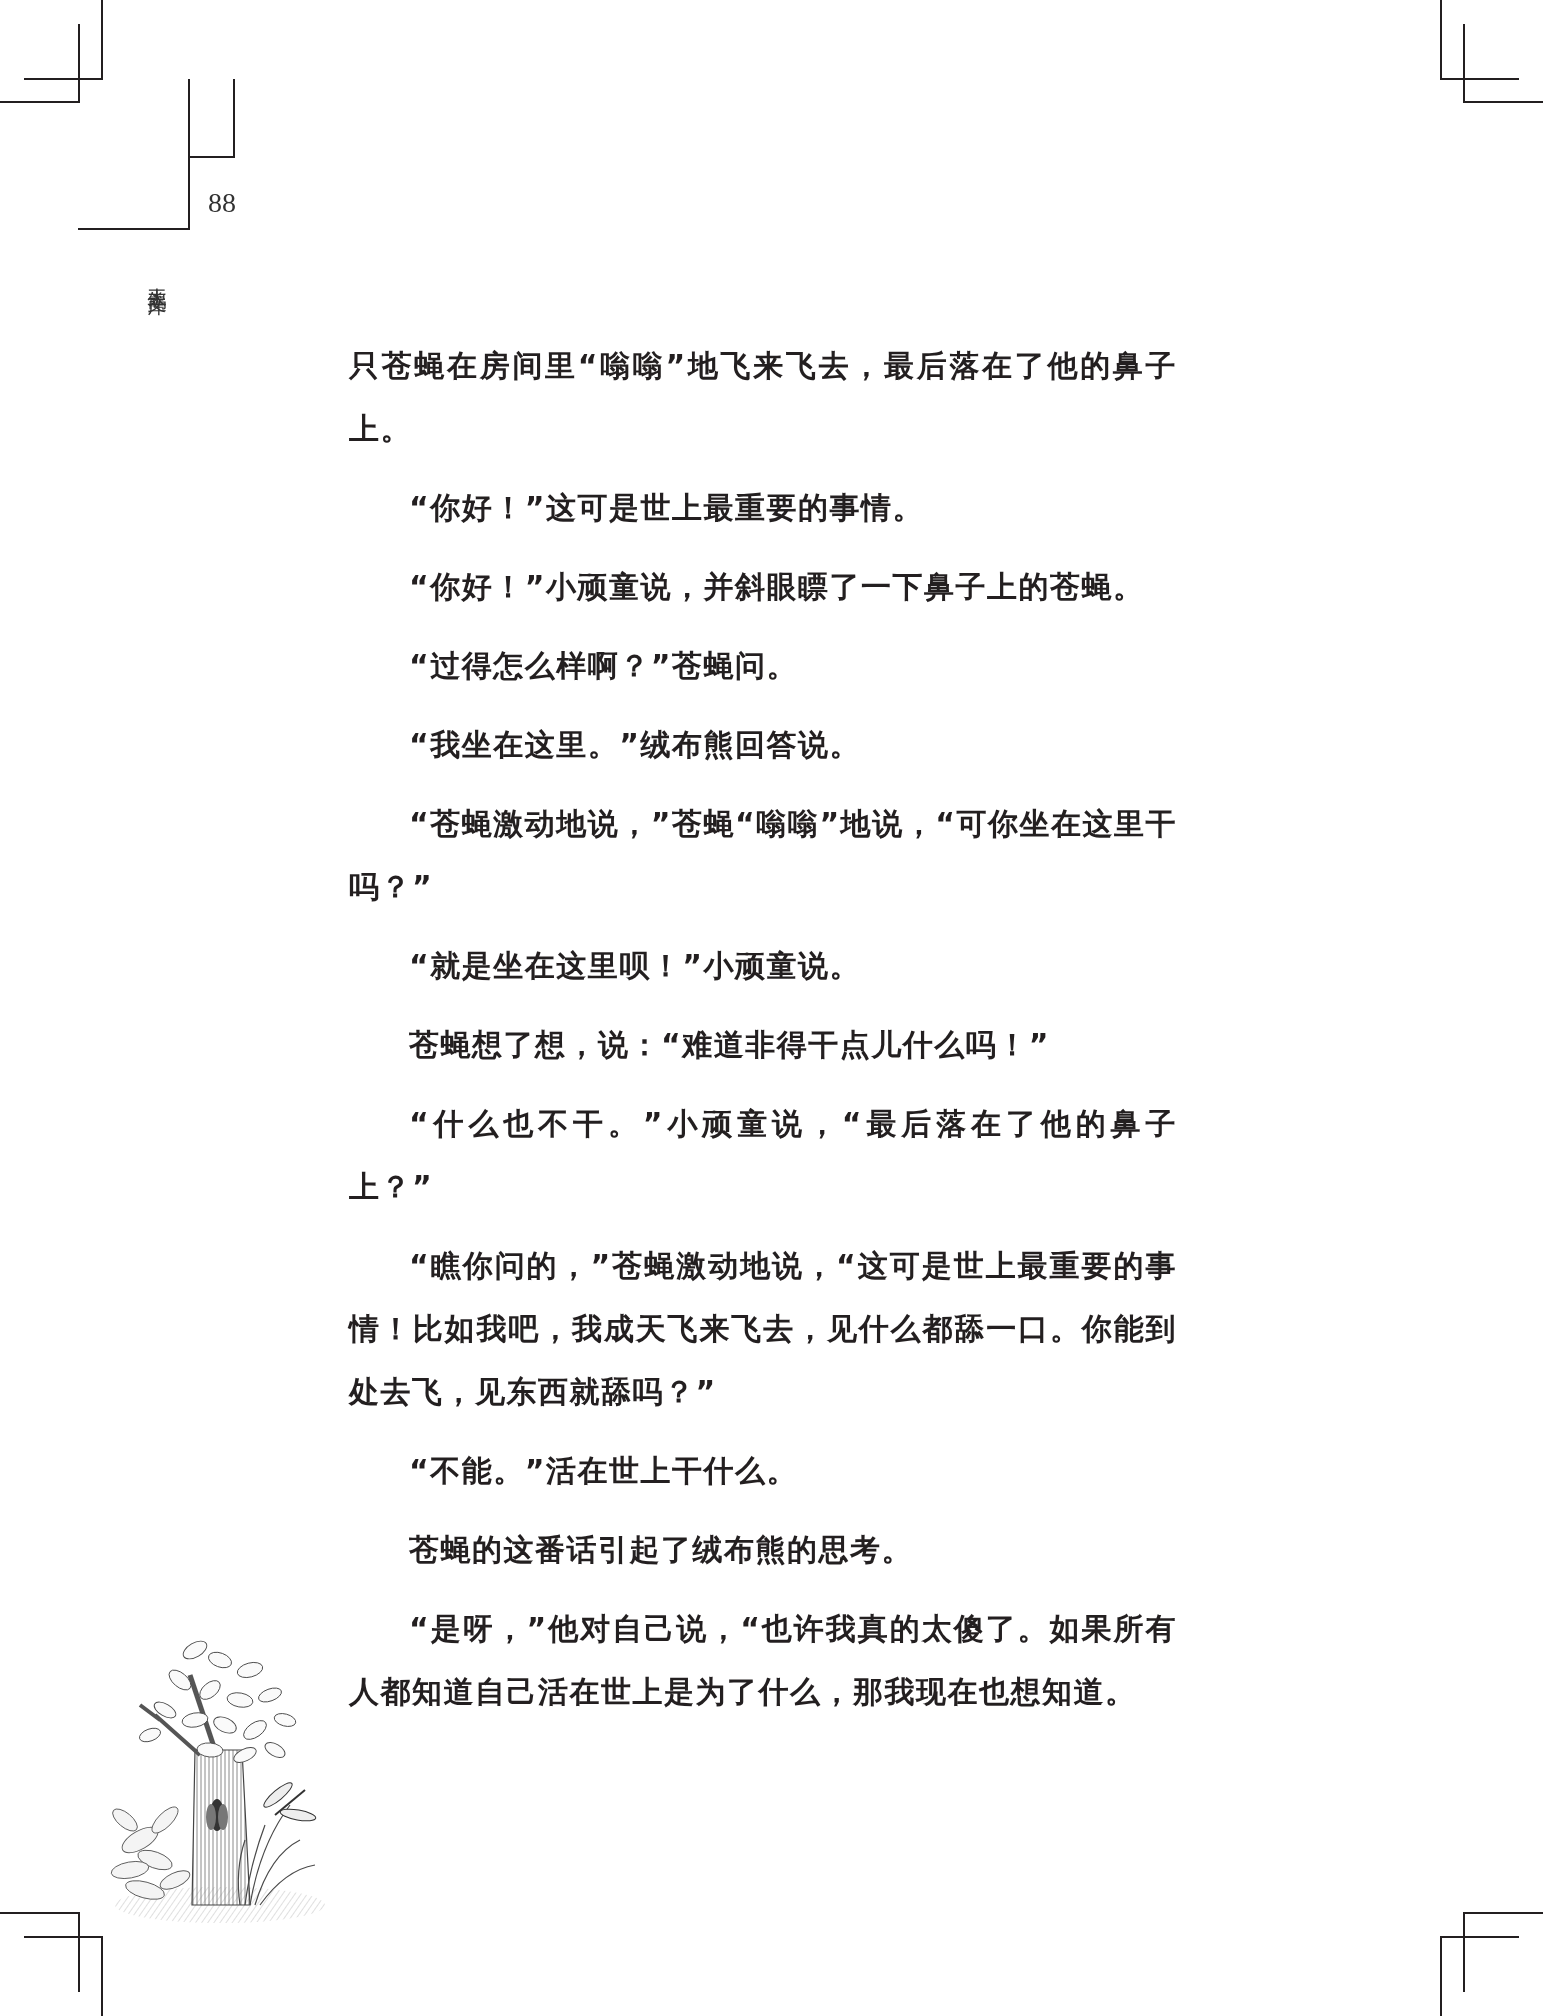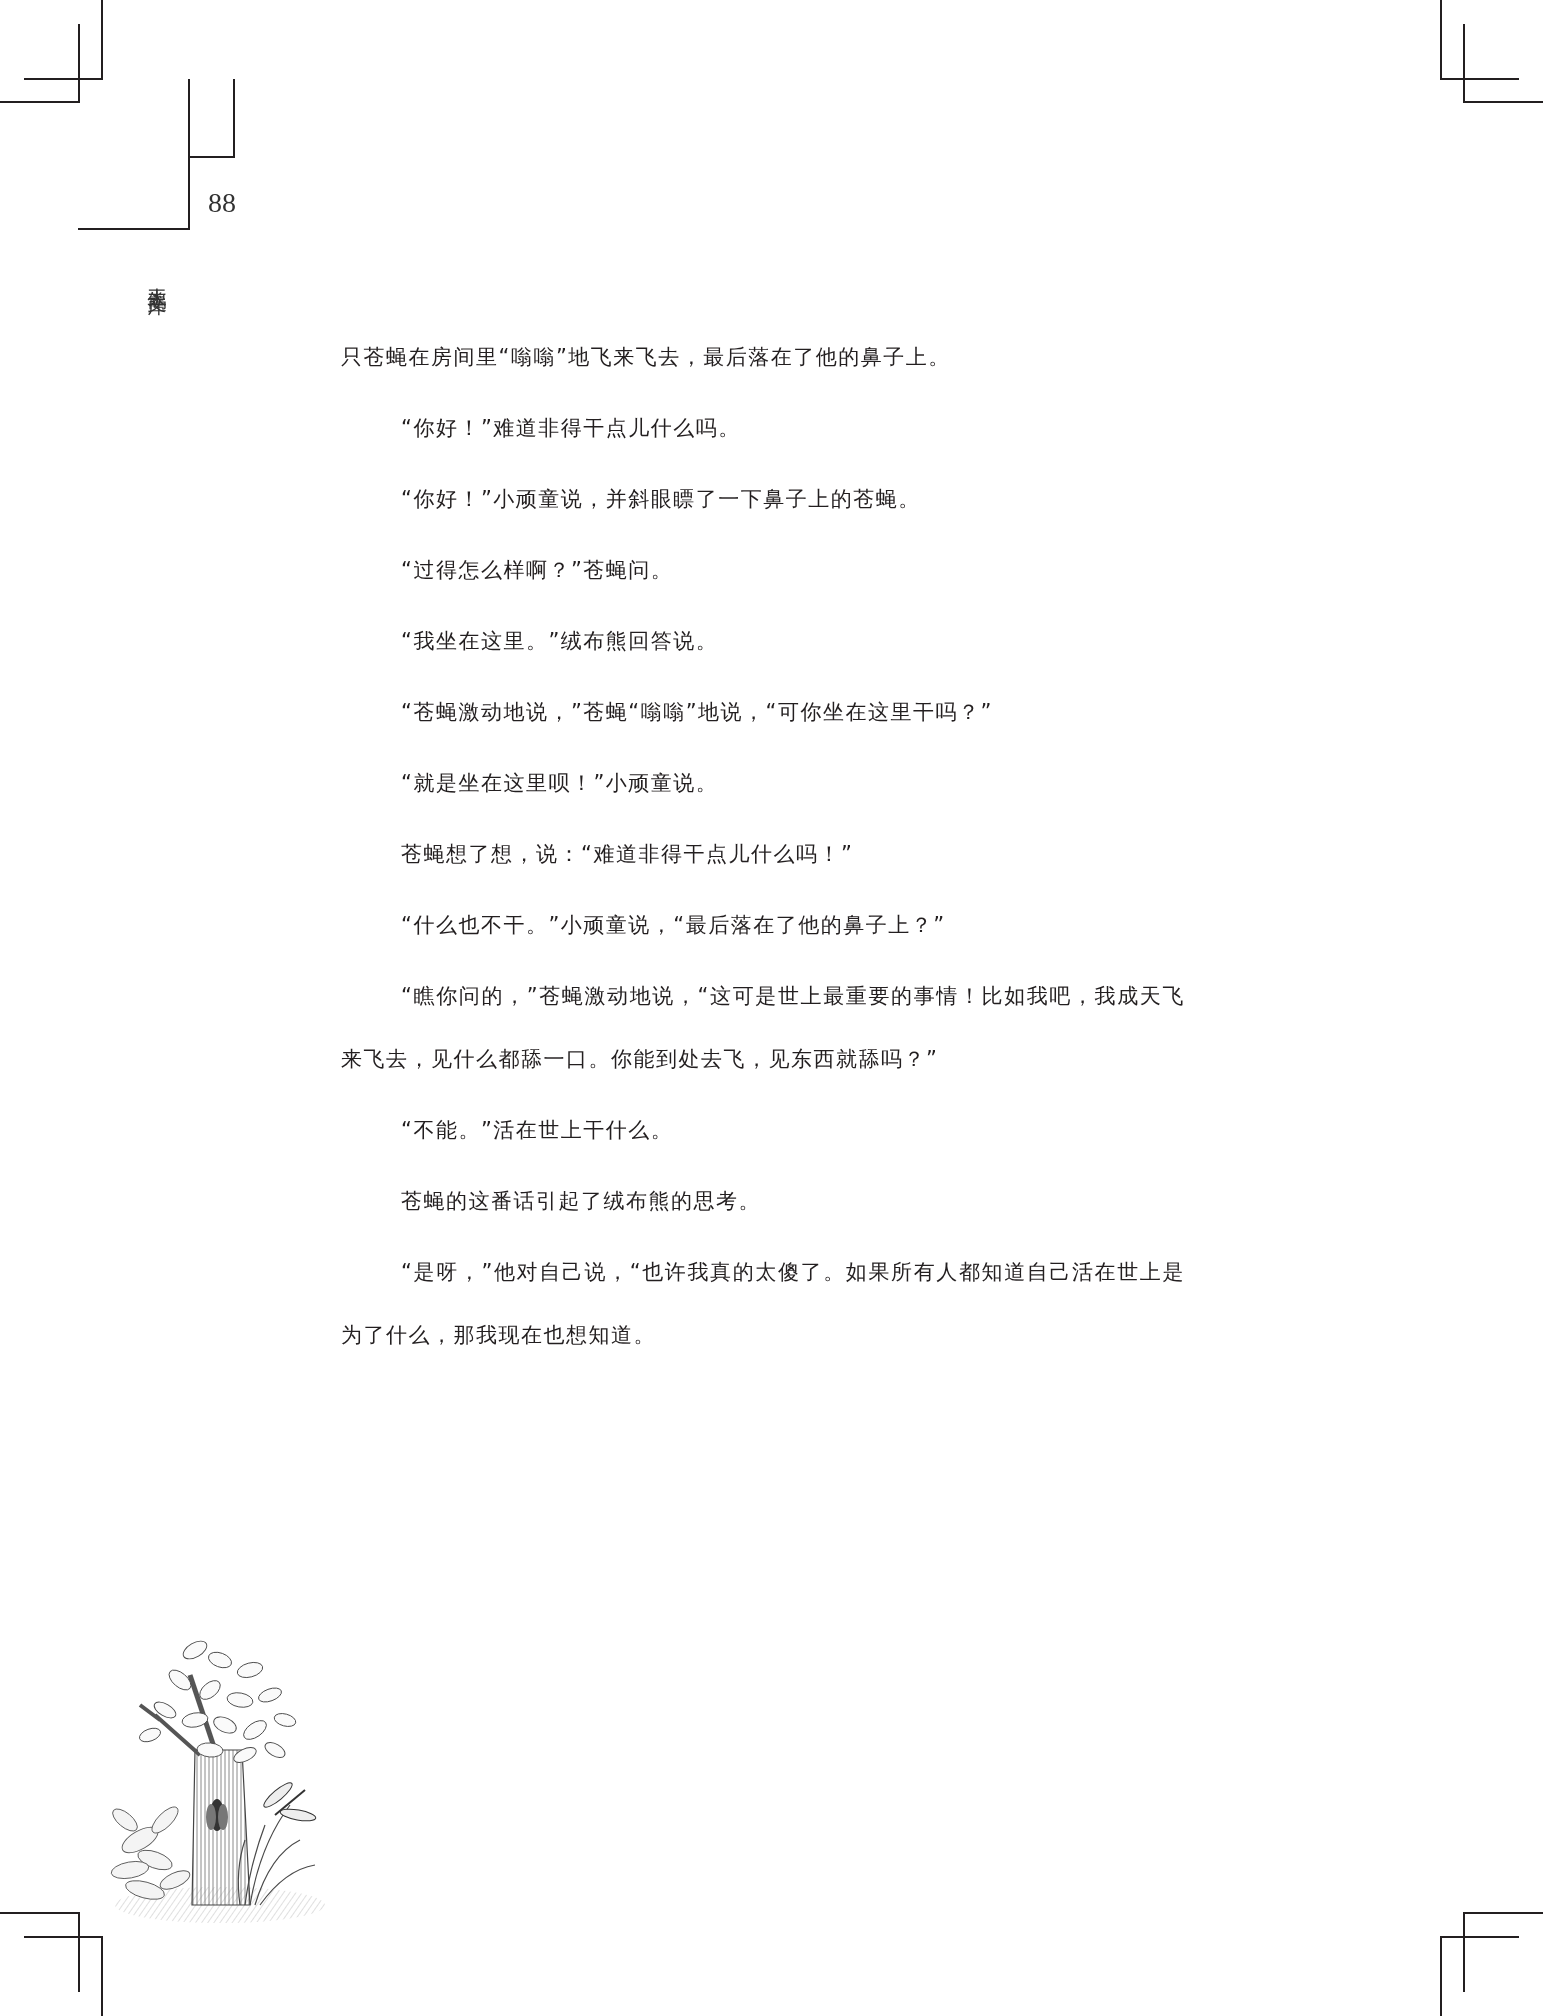--- a/index.html
+++ b/index.html
@@ -43,28 +43,29 @@
       writing-mode: vertical-rl;
       letter-spacing: 2px;
     }
     .body-text {
       position: absolute;
       left: 333px;
       top: 318px;
       width: 860px;
     }
     .para {
-      margin: 8px;
-      font-size: 21px;
+      margin: 16px;
+      font-size: 30px;
       line-height: 63px;
       color: #231f20;
       text-align: justify;
       text-align-last: left;
       letter-spacing: 1.5px;
       white-space: normal;
+      font-weight: bold;
     }
     .para.indent {
       text-indent: 60px;
     }
     .illustration {
       position: absolute;
       left: 100px;
       top: 1605px;
       width: 235px;
       height: 325px;
@@ -97,21 +98,21 @@
 <div class="mark v" style="left:78px;top:1912px;height:80px;"></div>
 <div class="mark h" style="left:24px;top:1936px;width:79px;"></div>
 <div class="mark v" style="left:101px;top:1936px;height:80px;"></div>
 
 <div class="page-number">88</div>
 
 <div class="series-title">大王鸽文库</div>
 
 <div class="body-text">
   <p class="para">只苍蝇在房间里“嗡嗡”地飞来飞去，最后落在了他的鼻子上。</p>
-  <p class="para indent">“你好！”难道非得干点儿什么吗。</p>
+  <p class="para indent">“你好！”这可是世上最重要的事情。</p>
   <p class="para indent">“你好！”小顽童说，并斜眼瞟了一下鼻子上的苍蝇。</p>
   <p class="para indent">“过得怎么样啊？”苍蝇问。</p>
   <p class="para indent">“我坐在这里。”绒布熊回答说。</p>
   <p class="para indent">“苍蝇激动地说，”苍蝇“嗡嗡”地说，“可你坐在这里干吗？”</p>
   <p class="para indent">“就是坐在这里呗！”小顽童说。</p>
   <p class="para indent">苍蝇想了想，说：“难道非得干点儿什么吗！”</p>
   <p class="para indent">“什么也不干。”小顽童说，“最后落在了他的鼻子上？”</p>
   <p class="para indent">“瞧你问的，”苍蝇激动地说，“这可是世上最重要的事情！比如我吧，我成天飞来飞去，见什么都舔一口。你能到处去飞，见东西就舔吗？”</p>
   <p class="para indent">“不能。”活在世上干什么。</p>
   <p class="para indent">苍蝇的这番话引起了绒布熊的思考。</p>

